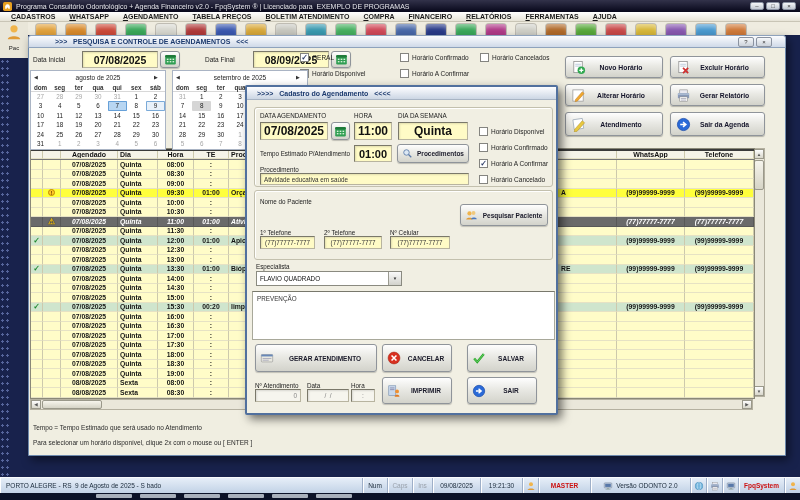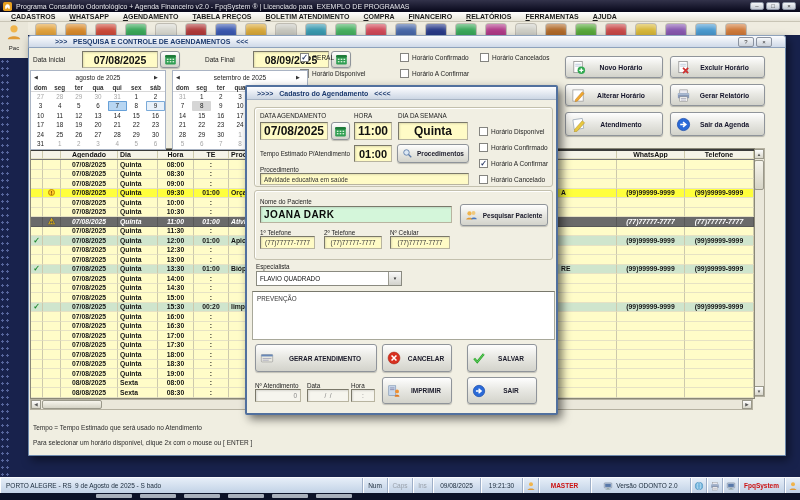--- a/index.html
+++ b/index.html
@@ -232,21 +232,20 @@
             <path d="M9.5 9.5l4 4" stroke="#5878a8" stroke-width="1.8"></path>
           </svg>
         </span>
       <span class="bl">Procedimentos</span>
     </div>
     <div class="mlab" style="left:13px;top:79px">Procedimento</div>
     <div class="fld fsm" style="left:13px;top:86px;width:209px;height:12px">Atividade educativa em saúde</div>
 
     <div class="grp" style="left:7px;top:103px;width:299px;height:70px"></div>
     <div class="mlab" style="left:13px;top:111px">Nome do Paciente</div>
-    <div class="fld fnome" style="left:13px;top:119px;width:192px;height:17px">JOANA DARK</div>
     <div class="mbtn lbl" style="left:213px;top:117px;width:88px;height:22px">
       <span class="ic s13">
           <svg viewBox="0 0 16 16">
             <circle cx="5.5" cy="5.5" r="2.6" fill="#f0b44c"></circle>
             <path d="M1.5 13c0-3 8-3 8 0z" fill="#e09a36"></path>
             <circle cx="10.5" cy="5" r="2.4" fill="#f0c87c"></circle>
             <path d="M7.5 12.5c0-2.8 7-2.8 7 0z" fill="#4878c0"></path>
           </svg>
         </span>
       <span class="bl">Pesquisar Paciente</span>

